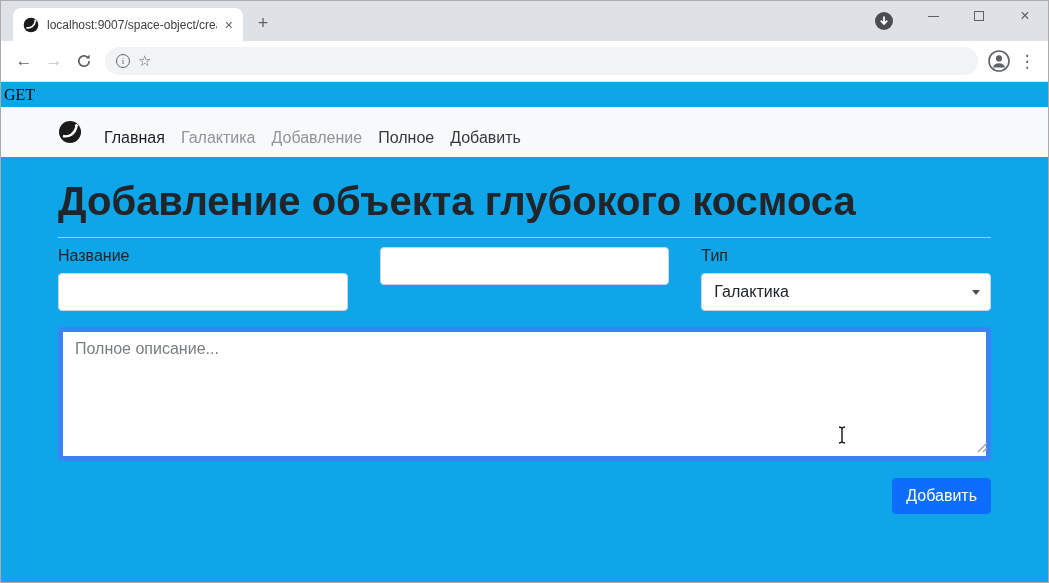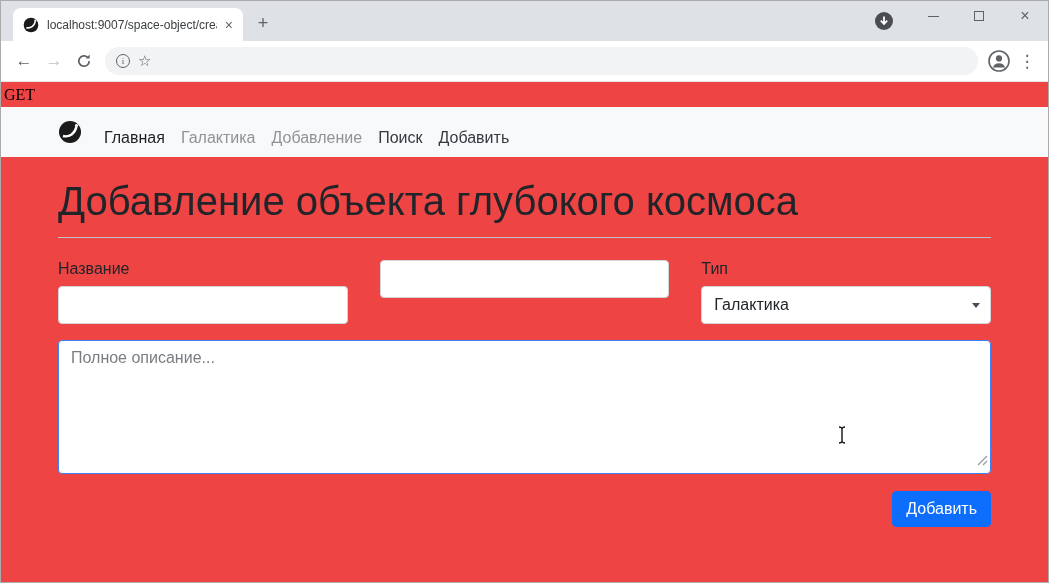--- a/index.html
+++ b/index.html
@@ -37,50 +37,50 @@
   .info-icon { width:14px; height:14px; min-width:14px; border:1px solid #5f6368; border-radius:50%;
                color:#5f6368; font-size:9px; display:flex; align-items:center; justify-content:center;
                font-family:"Liberation Serif",serif; }
   .url-text { flex:1; font-size:13px; color:#202124; white-space:nowrap; overflow:hidden; }
   .star-icon { color:#5f6368; font-size:15px; }
   .avatar-btn { width:30px; height:30px; display:flex; align-items:center; justify-content:center; }
   .menu-dots { width:26px; height:30px; display:flex; align-items:center; justify-content:center;
                font-size:17px; color:#5f6368; }
 
   
-  .page { position:relative; height:calc(100% - 81px); background:#ef4444; }
+  .page { position:relative; height:calc(100% - 81px); background:#0ea5e9; }
   .method-text { font-family:"Liberation Serif",serif; font-size:16px; color:#000;
                  padding:3px 0 3px 3px; line-height:1.2; }
 
   .navbar { background:#f8f9fa; padding:8px 0; }
   .navbar-inner { margin:0 57px; display:flex; align-items:center; height:34px; }
   .brand { margin-right:14px; display:flex; align-items:center; }
   .nav-link { padding:0 8px; font-size:16px; color:#343a40; text-decoration:none;margin-top:12px; }
   .nav-link.active { color:#1d2124; }
   .nav-link.muted  { color:#8f9498; }
 
   .content { margin:0 57px; }
-  .page-title { margin:20px 0 12px; font-size:40px; line-height:1.2; font-weight:400;
+  .page-title { margin:20px 0 12px; font-size:40px; line-height:1.2; font-weight:700;
                 color:#212529; }
   .rule { border:0; border-top:1px solid #bfc3c7; margin:10px 0 0; }
 
-  .form-row { display:flex; gap:32px; margin-top:22px; }
+  .form-row { display:flex; gap:32px; margin-top:9px; }
   .field { flex:1; }
   .field-label { display:block; font-size:16px; color:#212529; margin-bottom:8px; }
   .text-input { width:100%; height:38px; border:1px solid #ced4da; border-radius:4px;
                 padding:0 12px; font-size:16px; color:#212529; background:#fff; outline:none;
                 font-family:inherit; }
   .select-box { width:100%; height:38px; border:1px solid #ced4da; border-radius:4px;
                 padding:0 10px 0 12px; font-size:16px; color:#212529; background:#fff;
                 display:flex; align-items:center; justify-content:space-between; }
   .caret-down { width:0; height:0; border-left:4px solid transparent;
                 border-right:4px solid transparent; border-top:5px solid #4a4f54; }
 
   .desc-wrap { position:relative; margin-top:16px; }
-  .desc-area { width:100%; height:134px; border:1px solid #3b82f6; border-radius:4px;
+  .desc-area { width:100%; height:134px; border:5px solid #3b82f6; border-radius:4px;
                padding:8px 12px; font-size:16px; color:#212529; font-family:inherit;
                resize:none; outline:none; display:block; }
   .desc-area::placeholder { color:#787d82; }
   .grip { position:absolute; right:3px; bottom:4px; }
 
   .actions { display:flex; justify-content:flex-end; margin-top:17px; }
   .btn-primary { background:#0d6efd; color:#fff; border:1px solid #0d6efd; border-radius:4px;
                  font-size:16px; padding:8px 13px; font-family:inherit; }
 
   .ibeam-cursor { position:absolute; left:835px; top:424px; pointer-events:none; }
@@ -152,21 +152,21 @@
         <span class="brand">
           <svg width="24" height="24" viewBox="0 0 24 24">
             <circle cx="12" cy="12" r="11" fill="#1b1b1b"></circle>
             <path d="M5 16c6.5 1.5 12-2.5 13.5-9.5" stroke="#fff" stroke-width="2.4" fill="none"></path>
             <circle cx="18.5" cy="5.5" r="1.6" fill="#fff"></circle>
           </svg>
         </span>
         <a class="nav-link active">Главная</a>
         <a class="nav-link muted">Галактика</a>
         <a class="nav-link muted">Добавление</a>
-        <a class="nav-link">Поиск</a>
+        <a class="nav-link">Полное</a>
         <a class="nav-link">Добавить</a>
       </div>
     </div>
 
     <div class="content">
       <h1 class="page-title">Добавление объекта глубокого космоса</h1>
       <hr class="rule">
 
       <div class="form-row">
         <div class="field">

